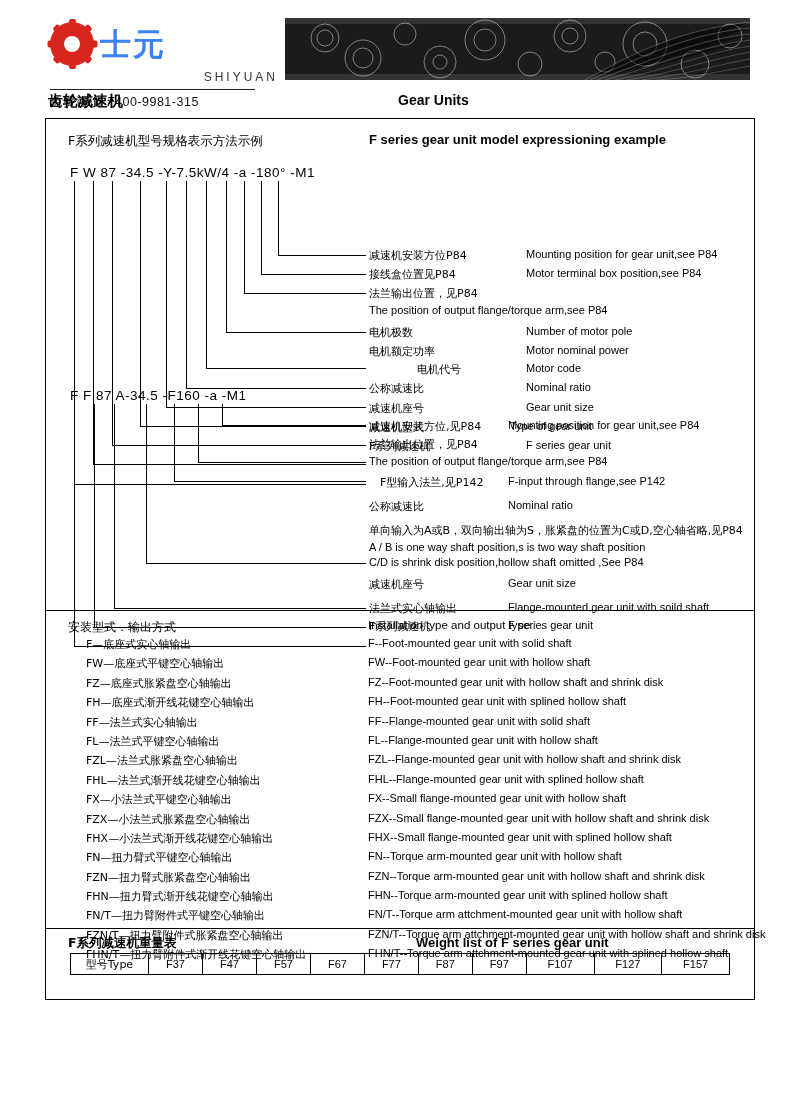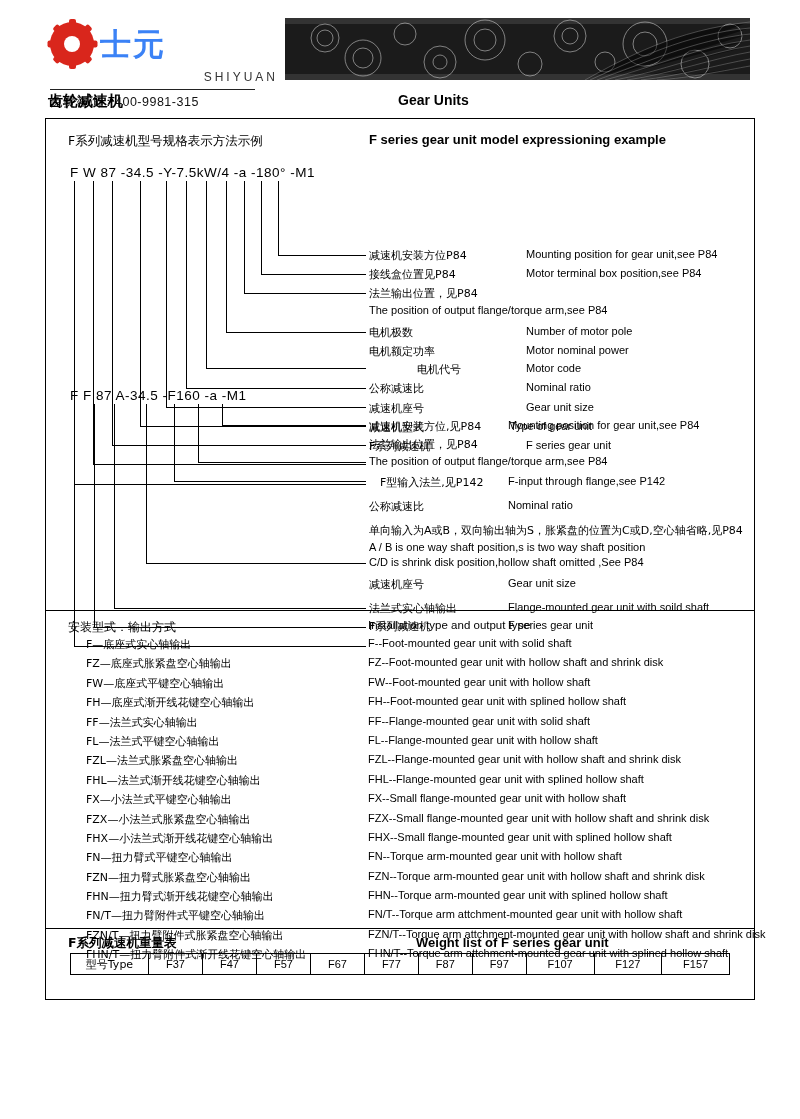--- a/index.html
+++ b/index.html
@@ -285,26 +285,26 @@
       <div class="hd">
         <div class="cn">安装型式．输出方式</div>
         <div class="en">Installation type and output type</div>
       </div>
 
       <div class="itm">
           <span class="cn">F—底座式实心轴输出</span>
           <span class="en">F--Foot-mounted gear unit with solid shaft</span>
         </div>
       <div class="itm">
+          <span class="cn">FW—底座式平键空心轴输出</span>
+          <span class="en">FW--Foot-mounted gear unit with hollow shaft</span>
+        </div>
+      <div class="itm">
           <span class="cn">FZ—底座式胀紧盘空心轴输出</span>
           <span class="en">FZ--Foot-mounted gear unit with hollow shaft and shrink disk</span>
-        </div>
-      <div class="itm">
-          <span class="cn">FW—底座式平键空心轴输出</span>
-          <span class="en">FW--Foot-mounted gear unit with hollow shaft</span>
         </div>
       <div class="itm">
           <span class="cn">FH—底座式渐开线花键空心轴输出</span>
           <span class="en">FH--Foot-mounted gear unit with splined hollow shaft</span>
         </div>
       <div class="itm">
           <span class="cn">FF—法兰式实心轴输出</span>
           <span class="en">FF--Flange-mounted gear unit with solid shaft</span>
         </div>
       <div class="itm">

